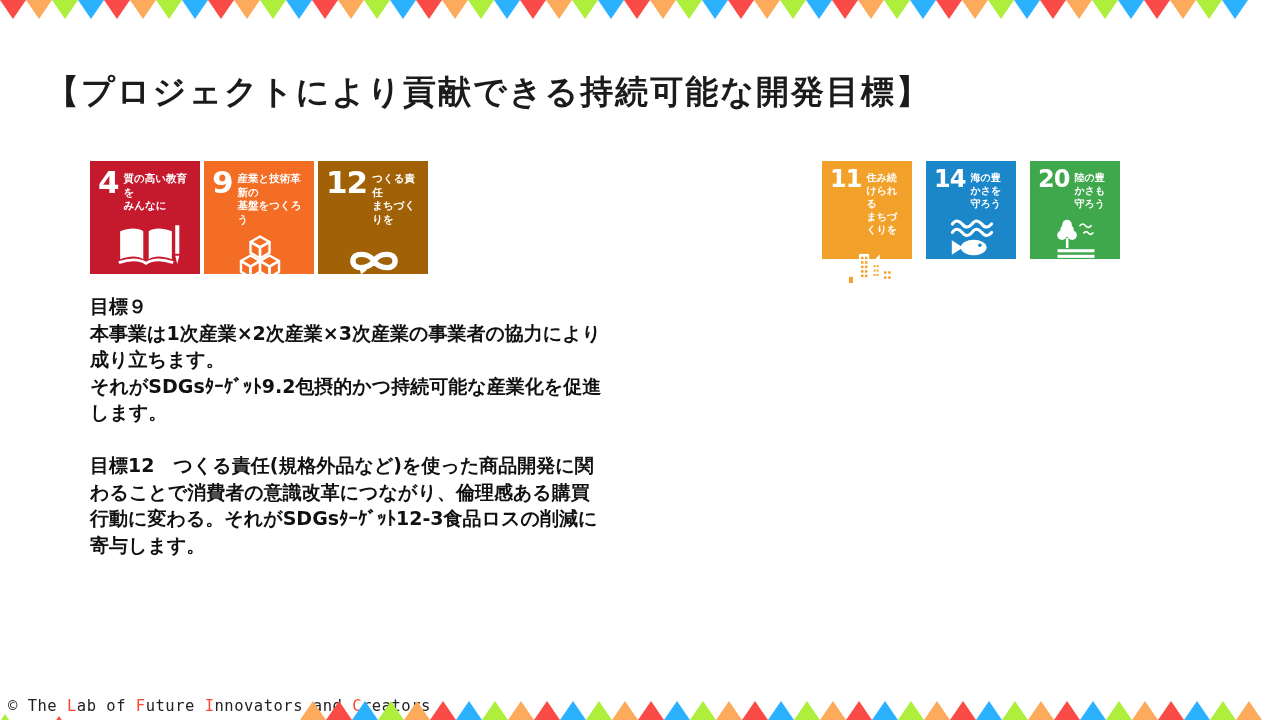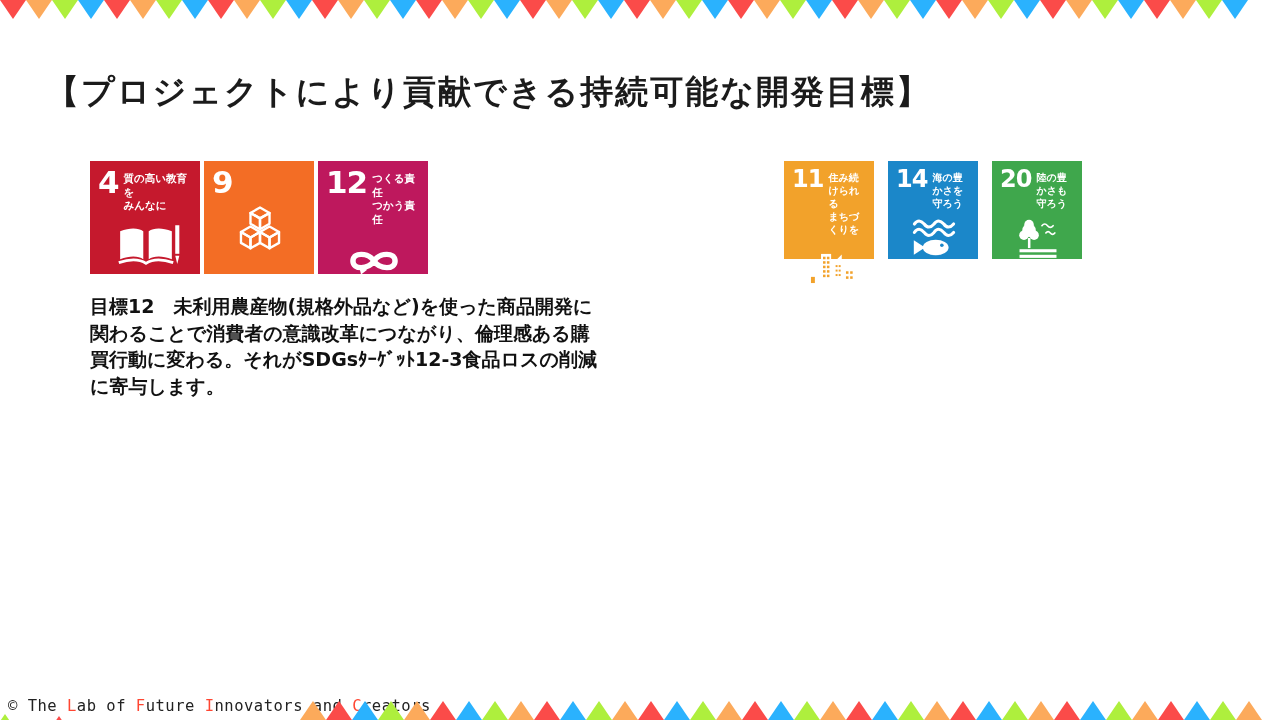--- a/index.html
+++ b/index.html
@@ -26,21 +26,21 @@
   
   .title {
     position:absolute; left:46px; top:48px;
     font-size:33px; font-weight:600; letter-spacing:2px; color:#1b1b1b;
     white-space:nowrap;
   }
 
   
   .tiles { position:absolute; display:flex; }
   #tiles-main { left:90px;  top:161px; gap:4px; }
-  #tiles-sub  { left:784px; top:161px; gap:14px; }
+  #tiles-sub  { left:822px; top:161px; gap:14px; }
   .tile { color:#fff; display:flex; flex-direction:column;
           padding:7px 6px 8px 8px; box-sizing:border-box; }
   .tile-lg { width:110px; height:113px; }
   .tile-sm { width:90px;  height:98px; }
   .tile-head { display:flex; align-items:flex-start; gap:5px; }
   .tile-num { font-weight:bold; line-height:0.95; letter-spacing:-1px; }
   .tile-lg .tile-num { font-size:31px; }
   .tile-sm .tile-num { font-size:24px; }
   .tile-label { font-weight:bold; white-space:pre-line; }
   .tile-lg .tile-label { font-size:10.5px; line-height:1.3; padding-top:4px; }
@@ -140,43 +140,45 @@
         <path d="M10 73 C27 67 41 68 50 74 C59 68 73 67 90 73" stroke="#fff" stroke-width="4" fill="none"></path>
         <rect x="93" y="18" width="6" height="42" fill="#fff"></rect>
         <path d="M93 63 L99 63 L96 75 Z" fill="#fff"></path>
       </svg>
     </div>
   </div>
 
   <div class="tile tile-lg" style="background: rgb(243, 109, 37); --bg: #f36d25;">
     <div class="tile-head">
       <span class="tile-num">9</span>
+      <span class="tile-label">産業と技術革新の
+基盤をつくろう</span>
     </div>
     <div class="tile-icon">
       <svg viewBox="0 0 100 100">
         <g fill="none" stroke="#fff" stroke-width="3.5" stroke-linejoin="round">
           <path d="M50 14 L64 22 L50 30 L36 22 Z"></path>
           <path d="M36 22 L36 38 L50 46 L50 30 Z"></path>
           <path d="M64 22 L64 38 L50 46 L50 30 Z"></path>
           <path d="M36 42 L50 50 L36 58 L22 50 Z"></path>
           <path d="M22 50 L22 66 L36 74 L36 58 Z"></path>
           <path d="M50 50 L50 66 L36 74 L36 58 Z"></path>
           <path d="M64 42 L78 50 L64 58 L50 50 Z"></path>
           <path d="M50 50 L50 66 L64 74 L64 58 Z"></path>
           <path d="M78 50 L78 66 L64 74 L64 58 Z"></path>
         </g>
       </svg>
     </div>
   </div>
 
-  <div class="tile tile-lg" style="background: #be185d; --bg: #bf8b2e;">
+  <div class="tile tile-lg" style="background: #a16207; --bg: #bf8b2e;">
     <div class="tile-head">
       <span class="tile-num">12</span>
       <span class="tile-label">つくる責任
-つかう責任</span>
+まちづくりを</span>
     </div>
     <div class="tile-icon">
       <svg viewBox="0 0 100 100">
         <path d="M50 50 C41 63 19 63 19 50 C19 37 41 37 50 50 C59 63 81 63 81 50 C81 37 59 37 50 50" fill="none" stroke="#fff" stroke-width="8"></path>
         <path d="M28 58 L40 63 L31 70 Z" fill="#fff"></path>
       </svg>
     </div>
   </div>
 </div>
 
@@ -264,21 +266,24 @@
         <g fill="none" stroke="#fff" stroke-width="3" stroke-linecap="round">
           <path d="M57 28 q5 -6 10 0 q5 6 10 0"></path>
           <path d="M64 41 q4 -5 8 0 q4 5 8 0"></path>
         </g>
       </svg>
     </div>
   </div>
 </div>
 
 <div class="main-text">
-  <p>目標12　未利用農産物(規格外品など)を使った商品開発に関わることで消費者の意識改革につながり、倫理感ある購買行動に変わる。それがSDGsﾀｰｹﾞｯﾄ12-3食品ロスの削減に寄与します。</p>
+  <p>目標９
+本事業は1次産業×2次産業×3次産業の事業者の協力により成り立ちます。
+それがSDGsﾀｰｹﾞｯﾄ9.2包摂的かつ持続可能な産業化を促進します。</p>
+  <p>目標12　つくる責任(規格外品など)を使った商品開発に関わることで消費者の意識改革につながり、倫理感ある購買行動に変わる。それがSDGsﾀｰｹﾞｯﾄ12-3食品ロスの削減に寄与します。</p>
 </div>
 
 <div class="sub-text">
 </div>
 
 <div class="footer"><span>© The </span><span style="color: rgb(255, 70, 50);">L</span><span>ab of </span><span style="color: rgb(255, 70, 50);">F</span><span>uture </span><span style="color: rgb(255, 70, 50);">I</span><span>nnovators and </span><span style="color: rgb(255, 70, 50);">C</span><span>reators</span></div>
 
 <div id="bottom-border" class="tri-row">
     <div class="tri tri-up" style="--c: #fcaa5b;"></div>
     <div class="tri tri-up" style="--c: #fb4b49;"></div>

